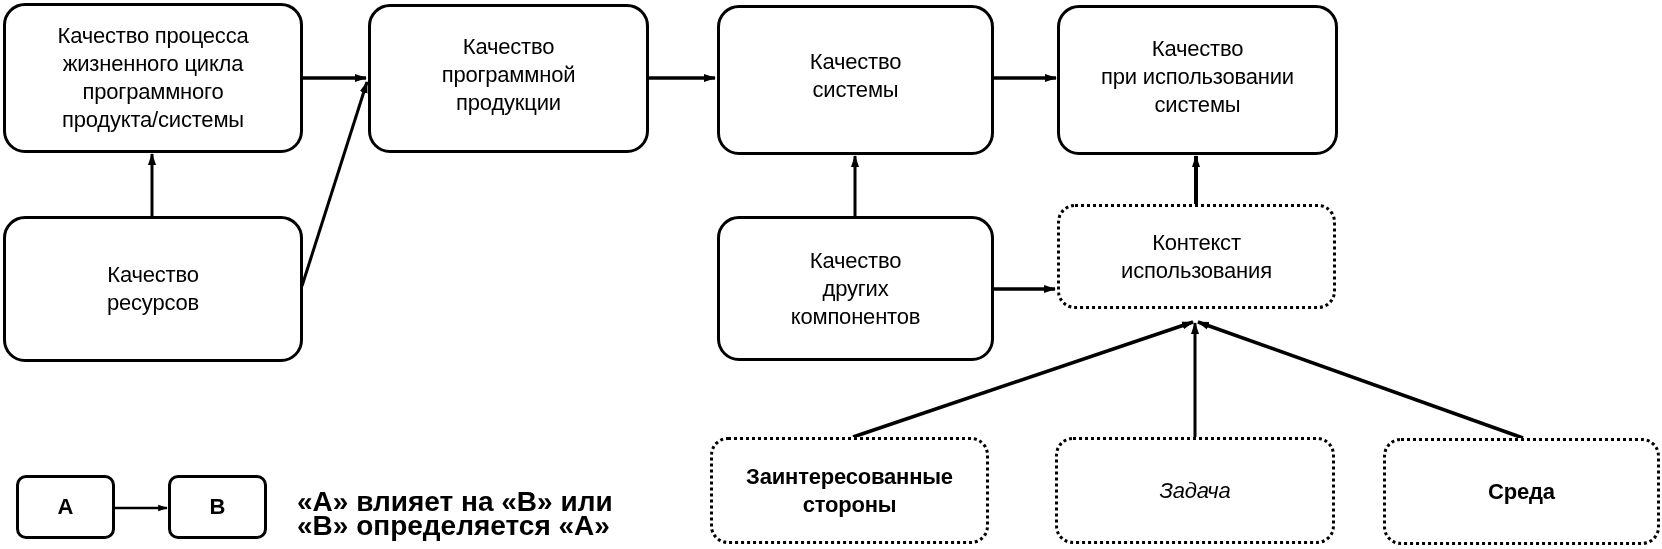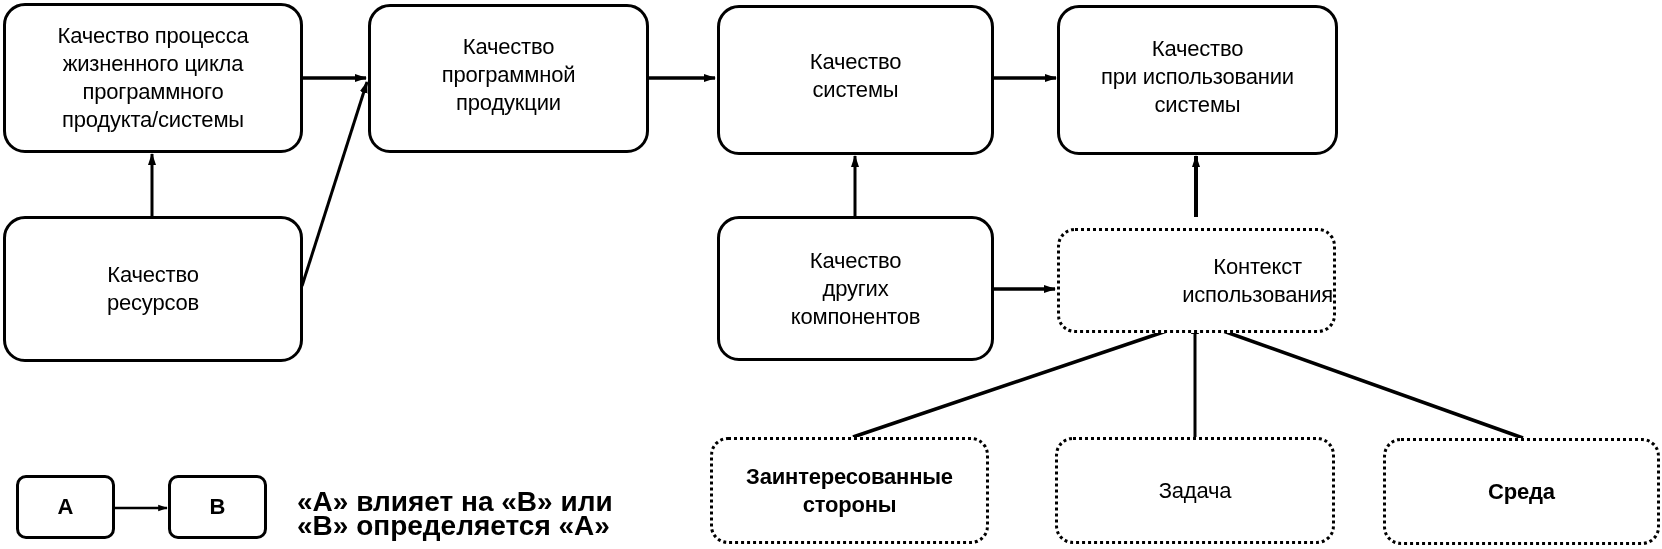--- a/index.html
+++ b/index.html
@@ -91,30 +91,30 @@
 
 <div class="node solid" style="left:3px; top:216px; width:300px; height:146px;">
   <span class="label">Качество
 ресурсов</span>
 </div>
 <div class="node solid" style="left:717px; top:216px; width:277px; height:145px;">
   <span class="label">Качество
 других
 компонентов</span>
 </div>
-<div class="node dotted" style="left:1057px; top:228px; width:279px; height:105px;justify-content:flex-end;">
+<div class="node dotted" style="left:1057px; top:204px; width:279px; height:105px;">
   <span class="label">Контекст
 использования</span>
 </div>
 
 <div class="node dotted" style="left:710px; top:437px; width:279px; height:107px;font-weight:bold;">
   <span class="label">Заинтересованные
 стороны</span>
 </div>
-<div class="node dotted" style="left:1055px; top:437px; width:280px; height:107px;">
+<div class="node dotted" style="left:1055px; top:437px; width:280px; height:107px;font-style:italic;">
   <span class="label">Задача</span>
 </div>
 <div class="node dotted" style="left:1383px; top:438px; width:277px; height:107px;font-weight:bold;">
   <span class="label">Среда</span>
 </div>
 
 <div class="legend-box" style="left:16px; top:475px; width:99px; height:64px;">
   <span class="label">A</span>
 </div>
 <div class="legend-box" style="left:168px; top:475px; width:99px; height:64px;">

